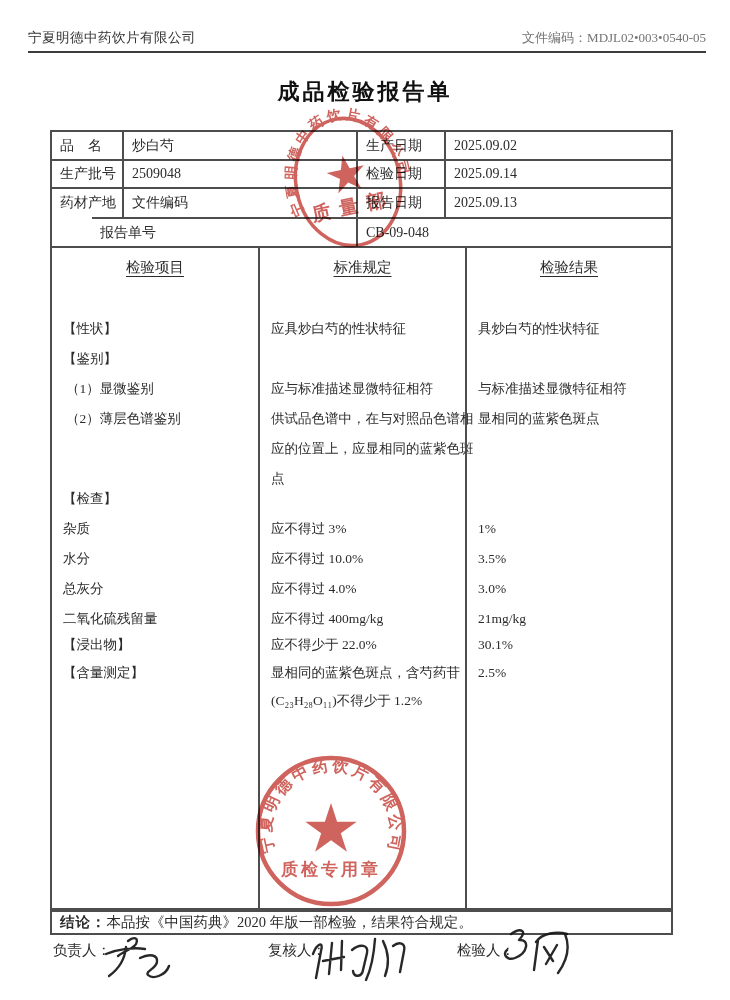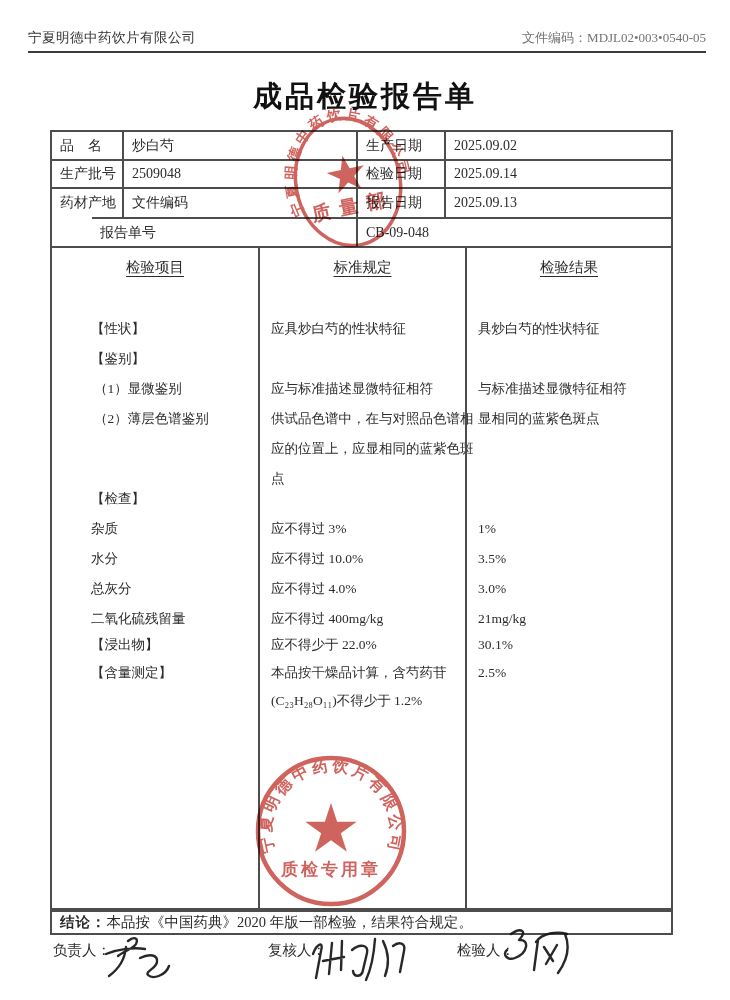--- a/index.html
+++ b/index.html
@@ -7,41 +7,41 @@
     width:730px;height:1000px;position:relative;background:#ffffff;
     font-family:"Liberation Serif","DejaVu Serif",serif;color:#2b2b2b;
     overflow:hidden;
   }
   
   .hdr-company{position:absolute;left:28px;top:29px;font-size:13.5px;color:#333;letter-spacing:.5px;}
   .hdr-code{position:absolute;right:24px;top:29px;font-size:13px;color:#737373;}
   .hdr-rule{position:absolute;left:28px;right:24px;top:51px;border-top:2px solid #3c3c3c;}
   
   .doc-title{position:absolute;left:0;right:0;top:77px;text-align:center;
-    font-size:29px;font-weight:bold;letter-spacing:3px;color:#111;}
+    font-size:22px;font-weight:bold;letter-spacing:3px;color:#111;}
   
   .tbl{position:absolute;left:50px;width:623px;border:2px solid #4d4d4d;box-sizing:border-box;}
   .info-tbl{top:130px;height:118px;display:grid;
     grid-template-columns:70px 234px 88px 1fr;grid-template-rows:27px 28px 30px 1fr;}
   .info-tbl .cell{font-size:14px;display:flex;align-items:center;padding-left:8px;
     border-left:2px solid #4d4d4d;border-top:2px solid #4d4d4d;box-sizing:border-box;white-space:nowrap;}
   .info-tbl .cell.first-col{border-left:none;}
   .info-tbl .cell.first-row{border-top:none;}
   .info-tbl .cell.justify{justify-content:space-between;padding-right:10px;}
   .info-tbl .span2a{grid-column:1/3;margin-left:40px;}
   .info-tbl .span2b{grid-column:3/5;}
   .main-tbl{top:246px;height:664px;display:flex;}
   .mcol{position:relative;box-sizing:border-box;padding-left:12px;}
   .mcol-a{width:206px;}
   .mcol-b{width:207px;border-left:2px solid #4d4d4d;}
   .mcol-c{flex:1;border-left:2px solid #4d4d4d;}
   .mhead{position:absolute;top:10px;left:0;right:0;text-align:center;font-size:14.5px;
     text-decoration:underline;text-underline-offset:4px;white-space:nowrap;}
   .ln{position:absolute;left:11px;font-size:13.5px;white-space:nowrap;line-height:17px;}
-  .mcol-a .ln{left:11px;margin-left:28px;}
+  .mcol-a .ln{left:11px;}
   .mcol-a .ln.num{left:14px;}
   .concl{top:910px;height:25px;display:flex;align-items:center;padding-left:8px;font-size:14.5px;box-sizing:border-box;white-space:nowrap;}
   .concl b{letter-spacing:1px;}
   
   .sigrow{position:absolute;left:50px;top:941px;width:623px;height:55px;font-size:14.5px;}
   .sig-label{position:absolute;top:0;white-space:nowrap;}
   .sig-label.l1{left:3px;} .sig-label.l2{left:218px;} .sig-label.l3{left:407px;}
   .sig-svg{position:absolute;}
   .sig-svg path{fill:none;stroke:#161616;stroke-width:2.4;stroke-linecap:round;stroke-linejoin:round;opacity:.92;}
   .sig1{left:48px;top:-10px;} .sig2{left:253px;top:-13px;} .sig3{left:448px;top:-18px;}
@@ -100,21 +100,21 @@
     <div class="ln" style="top:72px">应具炒白芍的性状特征</div>
     <div class="ln" style="top:132px">应与标准描述显微特征相符</div>
     <div class="ln" style="top:162px">供试品色谱中，在与对照品色谱相</div>
     <div class="ln" style="top:192px">应的位置上，应显相同的蓝紫色斑</div>
     <div class="ln" style="top:222px">点</div>
     <div class="ln" style="top:272px">应不得过 3%</div>
     <div class="ln" style="top:302px">应不得过 10.0%</div>
     <div class="ln" style="top:332px">应不得过 4.0%</div>
     <div class="ln" style="top:362px">应不得过 400mg/kg</div>
     <div class="ln" style="top:388px">应不得少于 22.0%</div>
-    <div class="ln" style="top:416px">本品按干燥品计算，含芍药苷</div>
+    <div class="ln" style="top:416px">显相同的蓝紫色斑点，含芍药苷</div>
     <div class="ln" style="top:444px">(C₂₃H₂₈O₁₁)不得少于 1.2%</div>
   </div>
   <div class="mcol mcol-c">
     <div class="mhead">检验结果</div>
     <div class="ln" style="top:72px">具炒白芍的性状特征</div>
     <div class="ln" style="top:132px">与标准描述显微特征相符</div>
     <div class="ln" style="top:162px">显相同的蓝紫色斑点</div>
     <div class="ln" style="top:272px">1%</div>
     <div class="ln" style="top:302px">3.5%</div>
     <div class="ln" style="top:332px">3.0%</div>

